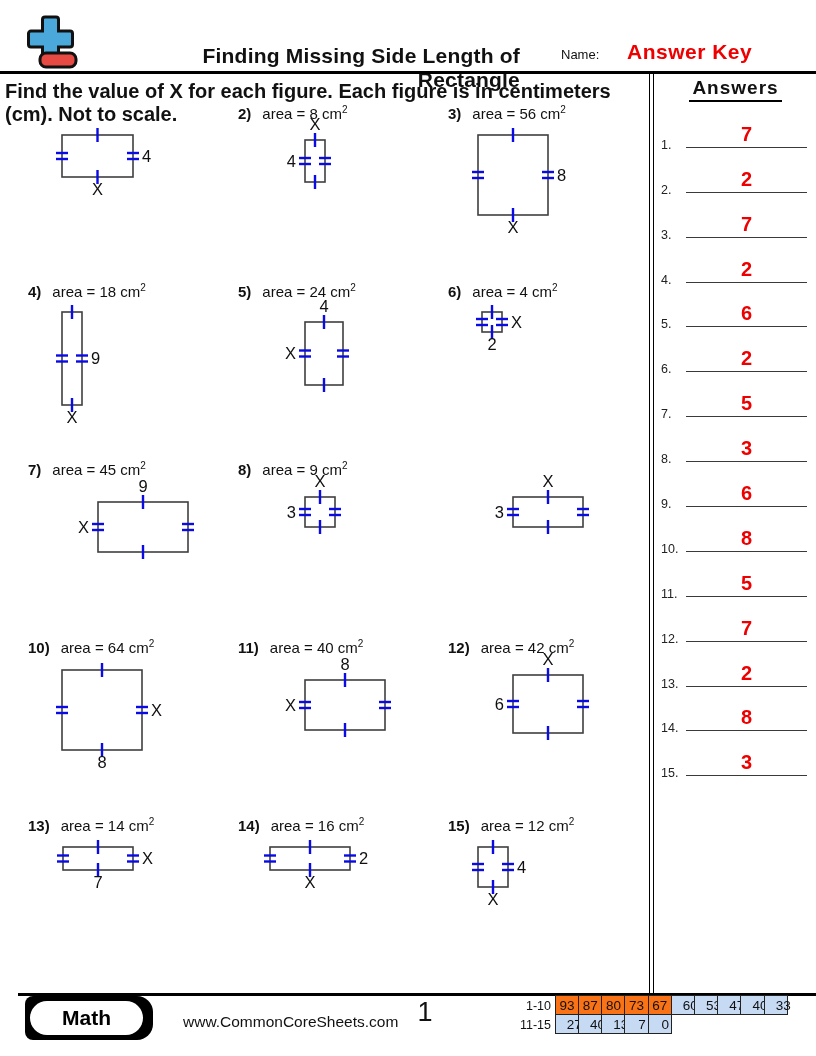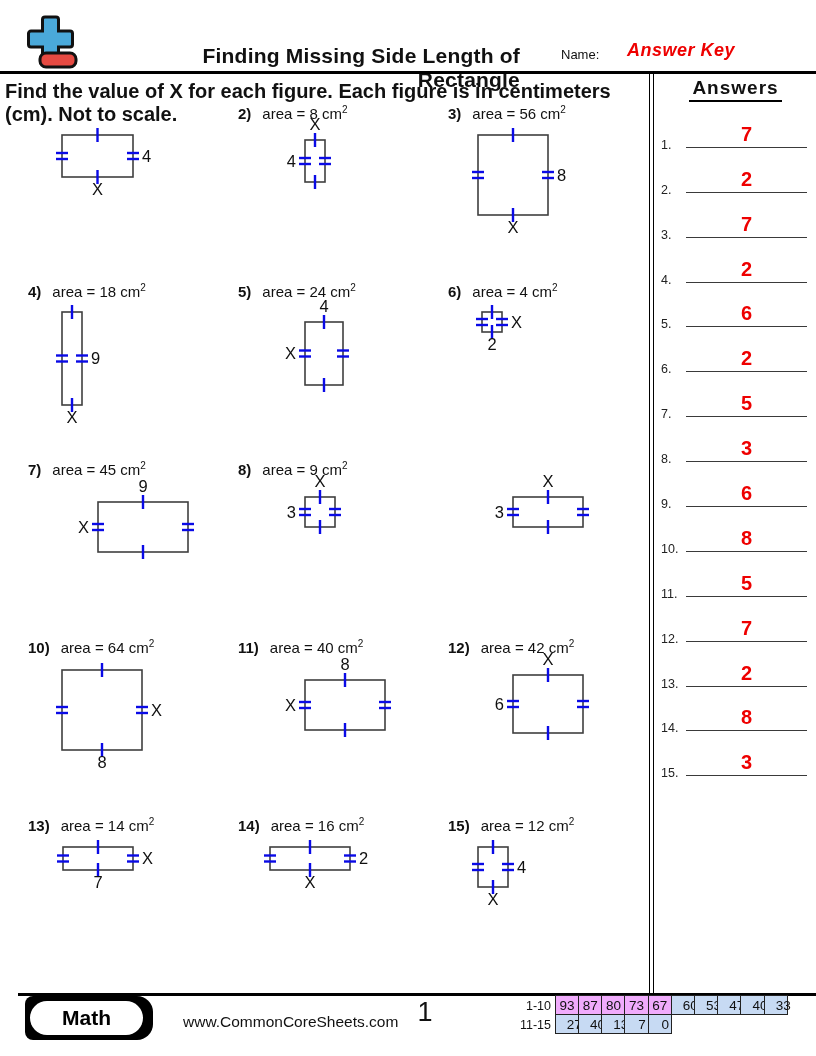--- a/index.html
+++ b/index.html
@@ -6,22 +6,22 @@
   .page {
     position:relative; width:816px; height:1056px; margin:0 auto;
     background:#ffffff; overflow:hidden;
     font-family:"Liberation Sans", sans-serif; color:#111;
   }
   
   .logo { position:absolute; left:24px; top:14px; }
   .title { position:absolute; left:140px; top:44px; width:380px; text-align:right;
            font-size:21px; font-weight:bold; letter-spacing:0.2px; }
   .name-label { position:absolute; left:561px; top:47px; font-size:13px; }
-  .name-value { position:absolute; left:627px; top:40px; font-size:18px; font-weight:bold;
-                color:var(--red,#ee0000); letter-spacing:0.5px;font-style:italic; }
+  .name-value { position:absolute; left:627px; top:40px; font-size:21px; font-weight:bold;
+                color:var(--red,#ee0000); letter-spacing:0.5px; }
   .header-rule { position:absolute; left:0; top:71px; width:816px; height:3px; background:#000; }
   .instruction { position:absolute; left:5px; top:80px; width:640px;
                  font-size:20px; font-weight:bold; }
   
   .vdivider { position:absolute; left:649px; top:74px; height:920px; width:3px;
               border-left:1.7px solid #000; border-right:1.7px solid #000; }
   .answers-panel { position:absolute; left:657px; top:77px; width:157px; }
   .answers-title { display:block; width:fit-content; margin:0 auto 8px auto;
                    font-size:19px; font-weight:bold; letter-spacing:1px;
                    border-bottom:2.2px solid #000; padding:0 3px 1px 3px; }
@@ -47,21 +47,21 @@
                      border-radius:17px; display:flex; align-items:center; justify-content:center;
                      font-size:21px; font-weight:bold; color:#000; }
   .website { position:absolute; left:183px; top:1013px; font-size:15.5px; }
   .page-num { position:absolute; left:405px; top:997px; width:40px; text-align:center;
               font-size:27px; font-weight:400; }
   .score-table { position:absolute; left:503px; top:995px; }
   .score-row { display:flex; height:20px; }
   .score-row + .score-row { margin-top:-1.2px; }
   .score-label { width:48px; text-align:right; padding-right:5px; font-size:12.5px; line-height:22px; }
   .score-cell { width:24.4px; box-sizing:border-box; border:1.2px solid #222; margin-left:-1.2px;
-                text-align:center; font-size:13.5px; line-height:19.5px; background:#f0abfc; }
+                text-align:center; font-size:13.5px; line-height:19.5px; background:#f97316; }
   .score-cell:first-of-type { margin-left:0; }
   .score-cell.blue { background:var(--cellblue,#c7daf3);padding-left:11px; }
 </style>
 </head>
 <body>
 
 <div class="page">
 
   <div class="logo">
     <svg width="56" height="58" viewBox="0 0 56 58">

